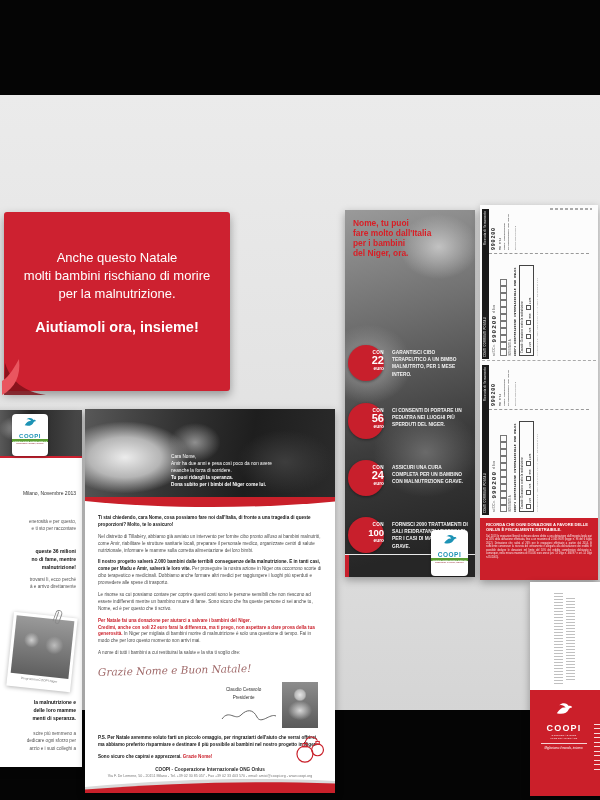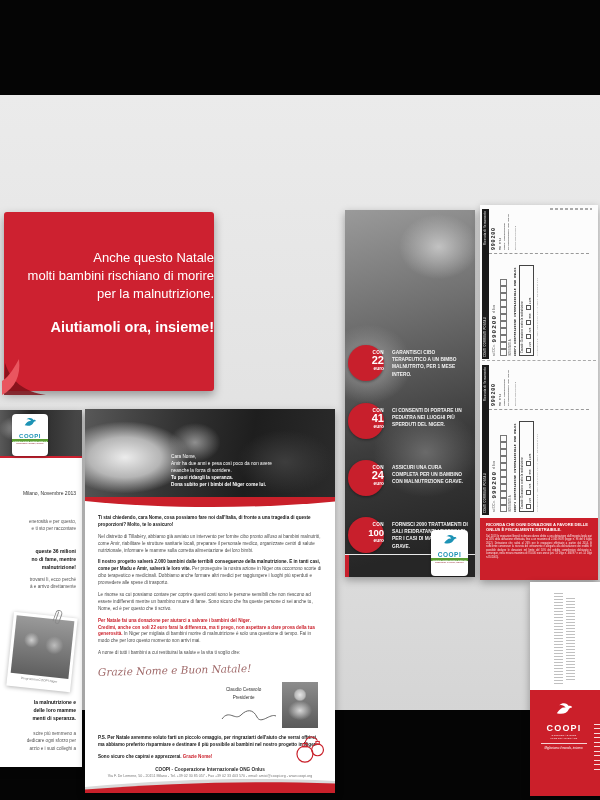--- a/index.html
+++ b/index.html
@@ -4,22 +4,22 @@
 <style>
   html,body{margin:0;padding:0;background:#000;}
   #canvas{position:relative;width:600px;height:800px;overflow:hidden;
     font-family:"Liberation Sans",sans-serif;background:#050505;}
   .band{position:absolute;left:0;width:600px;background:#050505;}
   #stage{position:absolute;left:0;top:95px;width:600px;height:615px;
     background:linear-gradient(180deg,#ebebeb 0%,#e2e2e2 55%,#d5d5d5 100%);}
   .sheet{position:absolute;background:#fff;box-shadow:0 3px 8px rgba(0,0,0,.32);}
 
   
-  #red-card{left:4px;top:117px;width:210px;height:179px;background:#cd2130;
-    border-radius:3px;box-shadow:0 4px 10px rgba(0,0,0,.35);color:#fff;text-align:right;}
+  #red-card{left:4px;top:117px;width:226px;height:179px;background:#cd2130;
+    border-radius:3px;box-shadow:0 4px 10px rgba(0,0,0,.35);color:#fff;text-align:center;}
   #red-card .msg{margin-top:37px;font-size:13px;line-height:1.38;}
   #red-card .cta{margin-top:16px;font-size:14.5px;font-weight:bold;}
   #card-curl{position:absolute;left:-2px;bottom:-4px;}
 
   
   #page1{left:-62px;top:315px;width:144px;height:357px;}
   #page1 .photo-strip{position:absolute;left:0;top:0;width:144px;height:46px;
     background:radial-gradient(ellipse 30px 20px at 20% 50%,#888,transparent 70%),
                radial-gradient(ellipse 26px 18px at 55% 40%,#999,transparent 70%),
                linear-gradient(90deg,#2e2e2e,#6b6b6b 35%,#262626 65%,#4a4a4a);}
@@ -258,33 +258,39 @@
         <rect x="27" y="10" width="4" height="3.5" fill="none" stroke="#c9202a" stroke-width="1.2"></rect>
         <path d="M14 12 C16 4 24 2 29 9" fill="none" stroke="#c9202a" stroke-width="1.2"></path>
       </svg>
       <svg id="l-swoosh-bottom" viewBox="0 0 250 18" preserveAspectRatio="none">
         <path d="M0,12 C90,4 170,2 250,6 V18 H0 Z" fill="#d9d9d9"></path>
         <path d="M0,14.5 C90,7.5 170,5.5 250,8.5 V18 H0 Z" fill="#c9202a"></path>
       </svg>
     </div>
 
     <div class="sheet" id="flyer">
+      <div id="flyer-headline">
+        <div>Nome, tu puoi</div>
+        <div>fare molto dall'Italia</div>
+        <div>per i bambini</div>
+        <div>del Niger, ora.</div>
+      </div>
 
       <div class="tier" style="top:135px">
         <div class="tier-circle">
           <span class="t-con">CON</span>
           <span class="t-amt">22</span>
           <span class="t-unit">euro</span>
         </div>
         <div class="tier-text">Garantisci cibo terapeutico a un bimbo malnutrito, per 1 mese intero.</div>
       </div>
       <div class="tier" style="top:193px">
         <div class="tier-circle">
           <span class="t-con">CON</span>
-          <span class="t-amt">41</span>
+          <span class="t-amt">56</span>
           <span class="t-unit">euro</span>
         </div>
         <div class="tier-text">Ci consenti di portare un pediatra nei luoghi più sperduti del Niger.</div>
       </div>
       <div class="tier" style="top:250px">
         <div class="tier-circle">
           <span class="t-con">CON</span>
           <span class="t-amt">24</span>
           <span class="t-unit">euro</span>
         </div>

